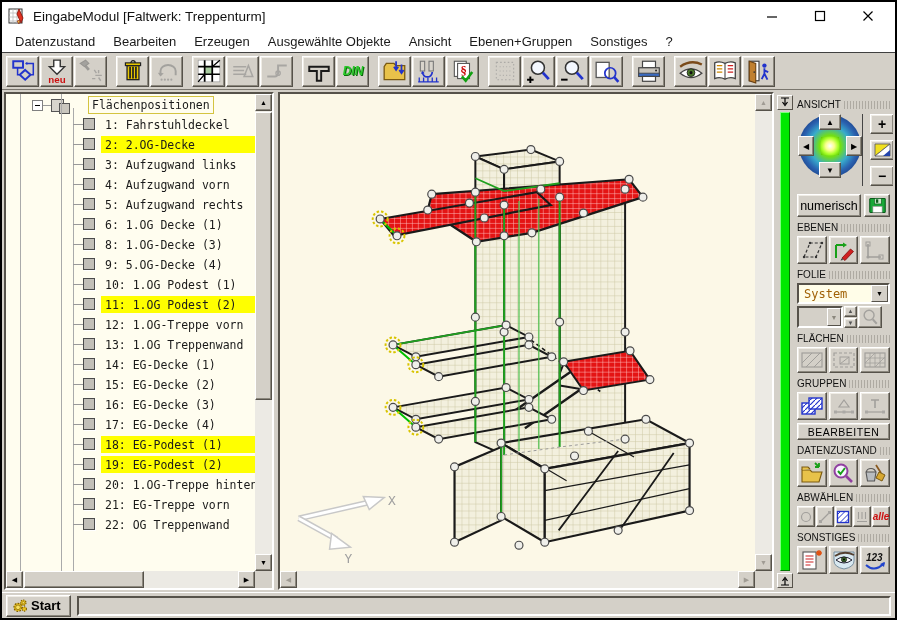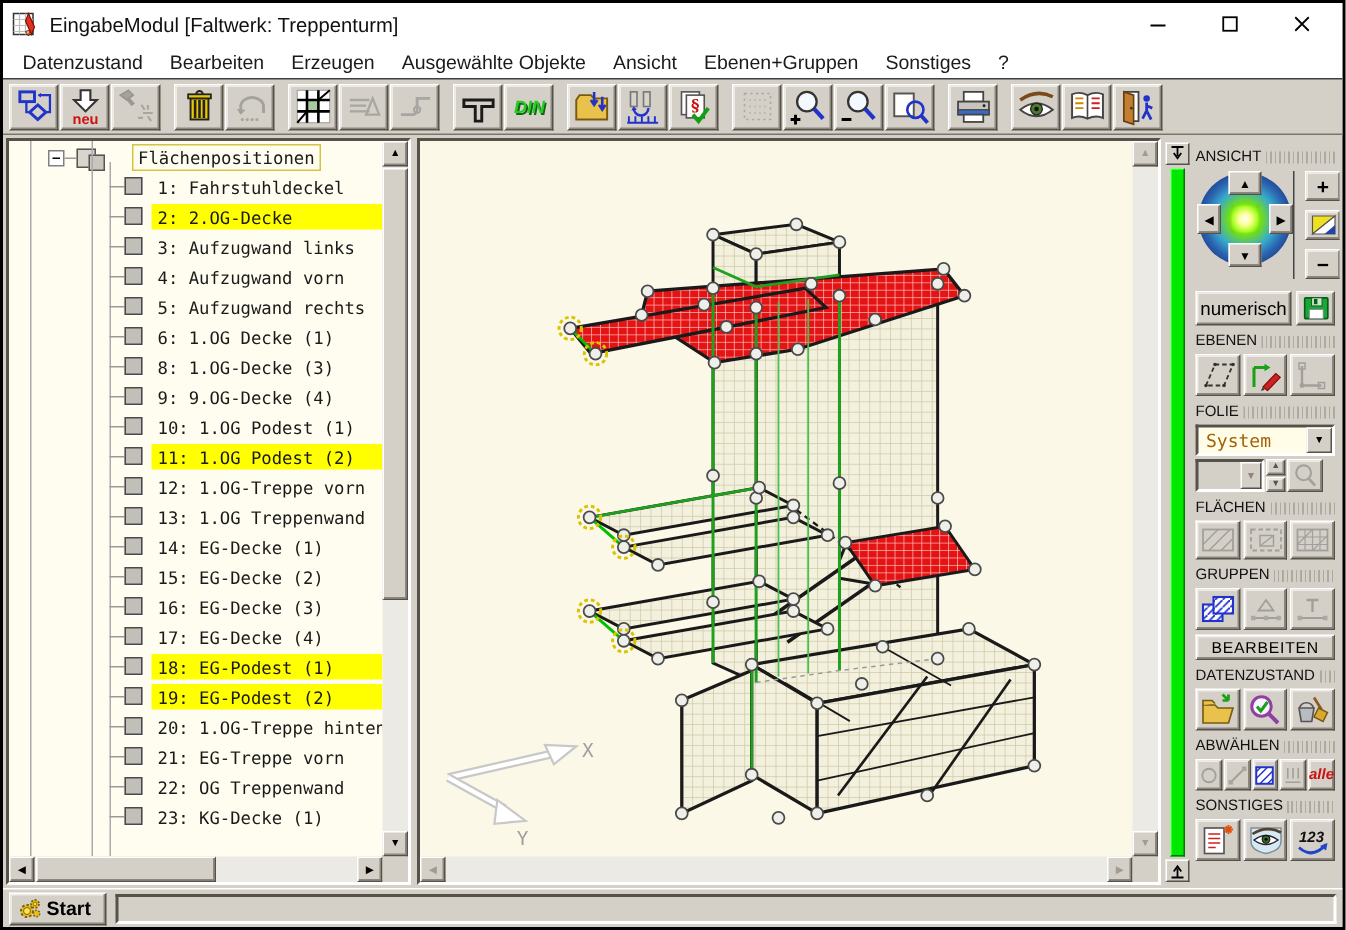--- a/index.html
+++ b/index.html
@@ -361,21 +361,21 @@
             <span class="lbl">6: 1.OG Decke (1)</span>
           </div>
           <div class="tree-row">
             <span class="conn"></span>
             <span class="cb"></span>
             <span class="lbl">8: 1.OG-Decke (3)</span>
           </div>
           <div class="tree-row">
             <span class="conn"></span>
             <span class="cb"></span>
-            <span class="lbl">9: 9.OG-Decke (4)</span>
+            <span class="lbl">9: 5.OG-Decke (4)</span>
           </div>
           <div class="tree-row">
             <span class="conn"></span>
             <span class="cb"></span>
             <span class="lbl">10: 1.OG Podest (1)</span>
           </div>
           <div class="tree-row">
             <span class="conn"></span>
             <span class="cb"></span>
             <span class="lbl hl">11: 1.OG Podest (2)</span>
@@ -427,25 +427,20 @@
           </div>
           <div class="tree-row">
             <span class="conn"></span>
             <span class="cb"></span>
             <span class="lbl">21: EG-Treppe vorn</span>
           </div>
           <div class="tree-row">
             <span class="conn"></span>
             <span class="cb"></span>
             <span class="lbl">22: OG Treppenwand</span>
-          </div>
-          <div class="tree-row">
-            <span class="conn"></span>
-            <span class="cb"></span>
-            <span class="lbl">23: KG-Decke (1)</span>
           </div>
         </div>
       <div class="sbv">
         <div class="sbbtn">▲</div>
         <div class="sbtrack">
             <div class="sbthumb" style="left:0;right:0;top:1px;height:288px;"></div>
           </div>
         <div class="sbbtn">▼</div>
       </div>
       <div class="sbh">

